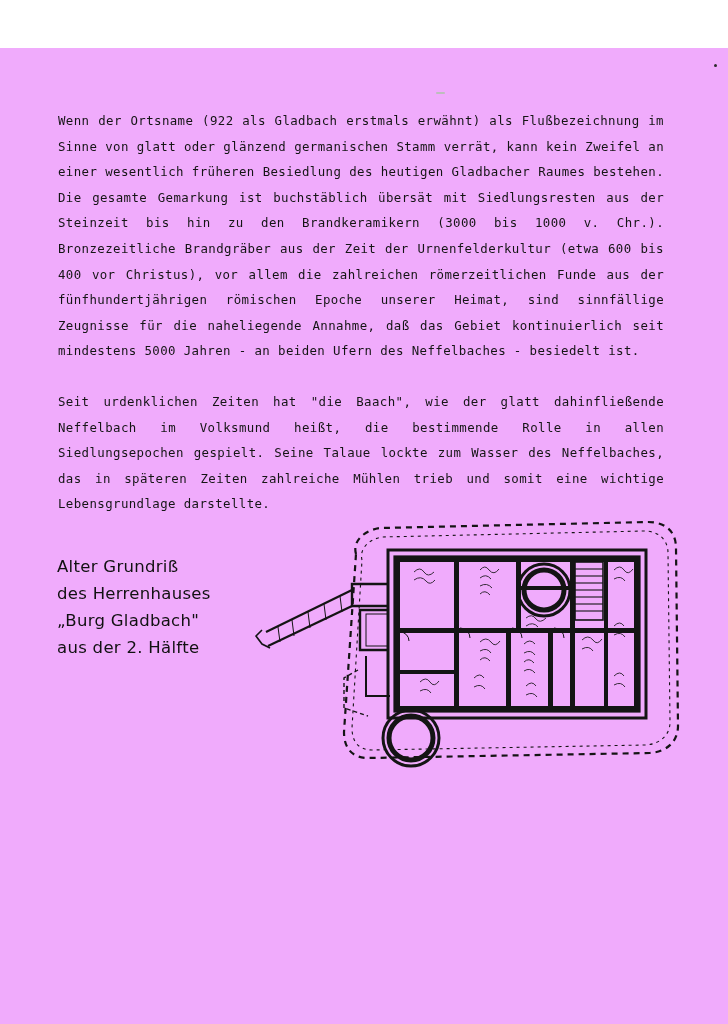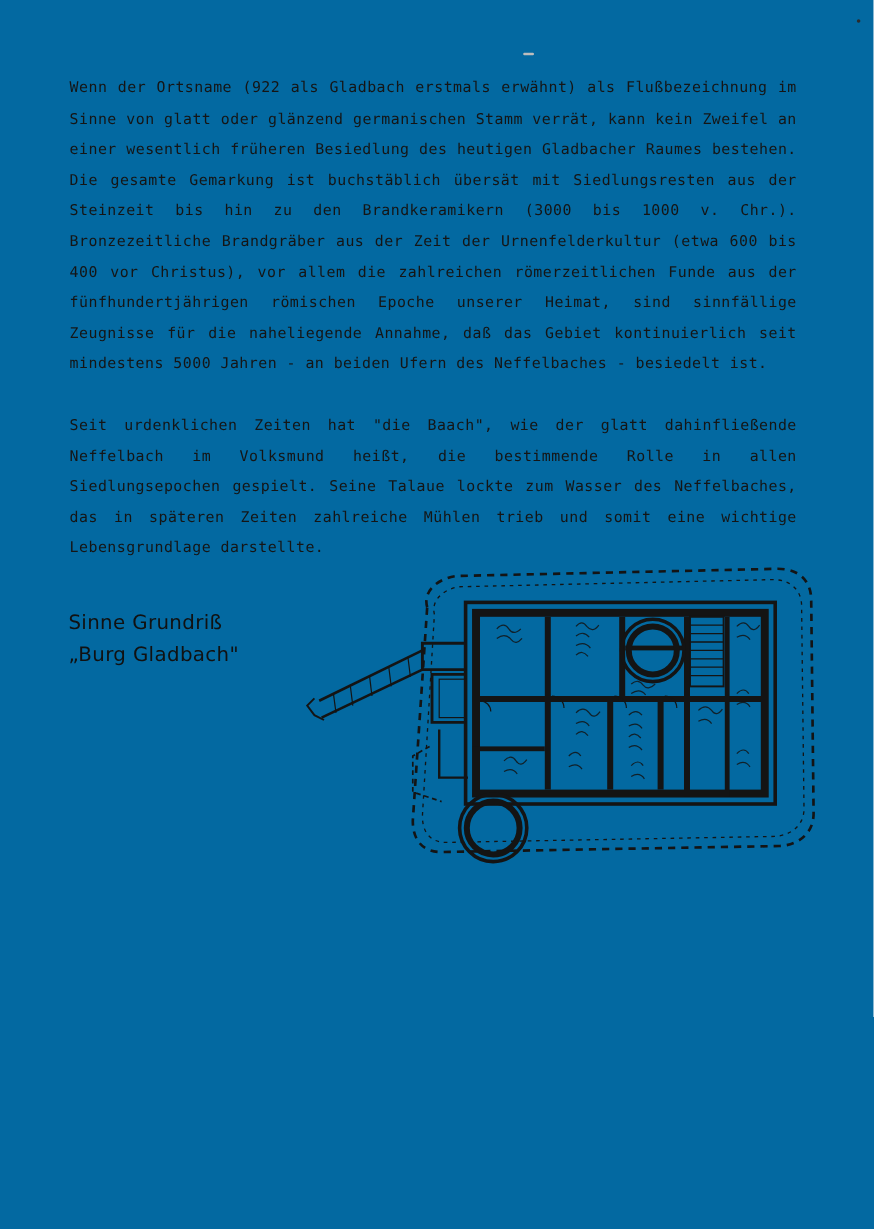--- a/index.html
+++ b/index.html
@@ -10,21 +10,22 @@
   body {
     width: 728px;
     height: 1024px;
     position: relative;
     font-family: "DejaVu Sans Mono", monospace;
     overflow: hidden;
   }
   .page {
     position: absolute;
     inset: 0;
-    background: #0369a1;
+    background: #f0abfc;
+    margin-top: 48px;
   }
   .speck {
     position: absolute;
     background: #2b2b2b;
     border-radius: 50%;
   }
   .speck.s1 { left: 714px; top: 16px; width: 3px; height: 3px; }
   .speck.s2 { left: 436px; top: 44px; width: 9px; height: 2px; border-radius: 1px; background:#bdbdbd; }
 
   .body-text {
@@ -76,22 +77,24 @@
 
   <div class="speck s1"></div>
   <div class="speck s2"></div>
 
   <div class="body-text">
     <p>Wenn der Ortsname (922 als Gladbach erstmals erwähnt) als Fluß­bezeichnung im Sinne von glatt oder glänzend germanischen Stamm verrät, kann kein Zweifel an einer wesentlich früheren Besiedlung des heutigen Gladbacher Raumes bestehen. Die gesamte Gemarkung ist buchstäblich übersät mit Siedlungsresten aus der Steinzeit bis hin zu den Brandkeramikern (3000 bis 1000 v. Chr.). Bronzezeitliche Brandgräber aus der Zeit der Urnenfelderkultur (etwa 600 bis 400 vor Christus), vor allem die zahlreichen römerzeitlichen Funde aus der fünfhundertjährigen römischen Epoche unserer Heimat, sind sinn­fällige Zeugnisse für die naheliegende Annahme, daß das Gebiet kontinuierlich seit mindestens 5000 Jahren - an beiden Ufern des Neffelbaches - besiedelt ist.</p>
     <p class="gap">Seit urdenklichen Zeiten hat "die Baach", wie der glatt dahin­fließende Neffelbach im Volksmund heißt, die bestimmende Rolle in allen Siedlungsepochen gespielt. Seine Talaue lockte zum Wasser des Neffelbaches, das in späteren Zeiten zahlreiche Mühlen trieb und somit eine wichtige Lebensgrundlage darstellte.</p>
   </div>
 
   <div class="caption">
-    <div>Sinne Grundriß</div>
+    <div>Alter Grundriß</div>
+    <div>des Herrenhauses</div>
     <div>„Burg Gladbach"</div>
+    <div>aus der  2. Hälfte</div>
   </div>
 
   <div class="plan">
     <svg width="450" height="290" viewBox="0 0 450 290" xmlns="http://www.w3.org/2000/svg">
       <g stroke="#141414" fill="none">
 
         <path d="M108 44 C104 30 118 20 132 18 L400 12 C418 12 428 22 428 38 L430 216 C430 232 418 242 402 243 L120 248 C104 248 96 238 96 222 Z" stroke-width="2.2" stroke-dasharray="6 5"></path>
         <path d="M114 50 C111 38 122 29 134 27 L396 21 C411 21 420 30 420 43 L422 212 C422 226 411 234 398 235 L124 240 C110 240 104 231 104 218 Z" stroke-width="1.1" stroke-dasharray="3 4"></path>
 
         <rect x="140" y="40" width="258" height="168" stroke-width="3"></rect>

